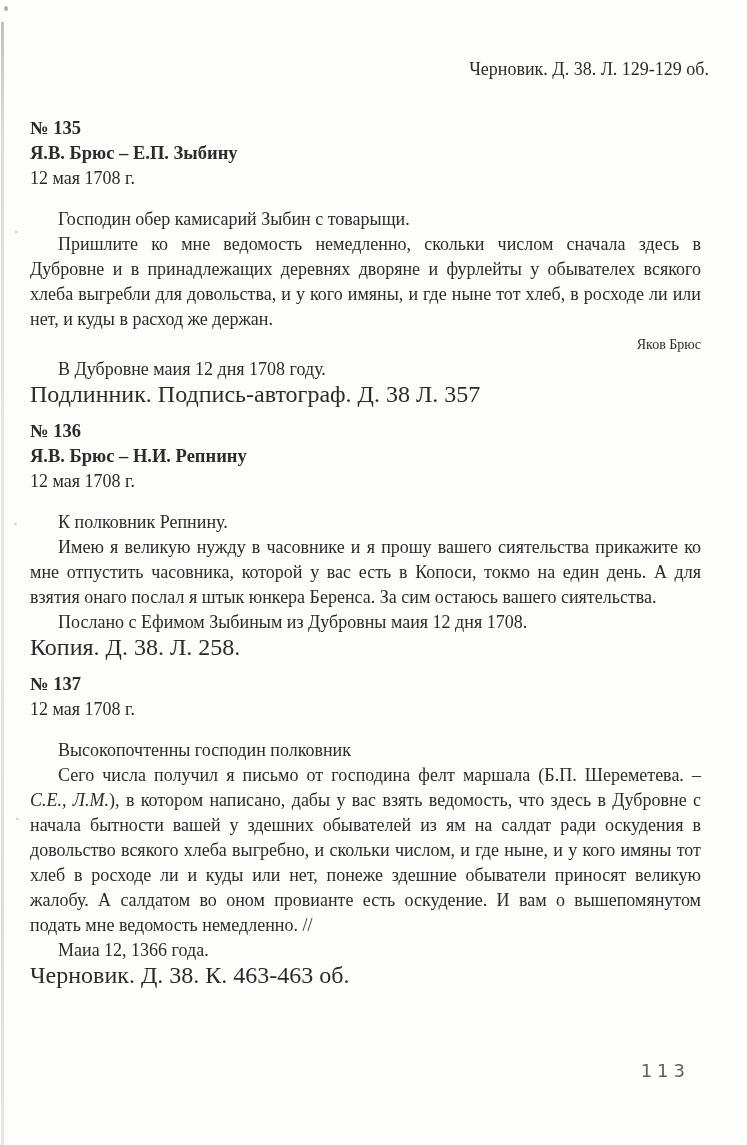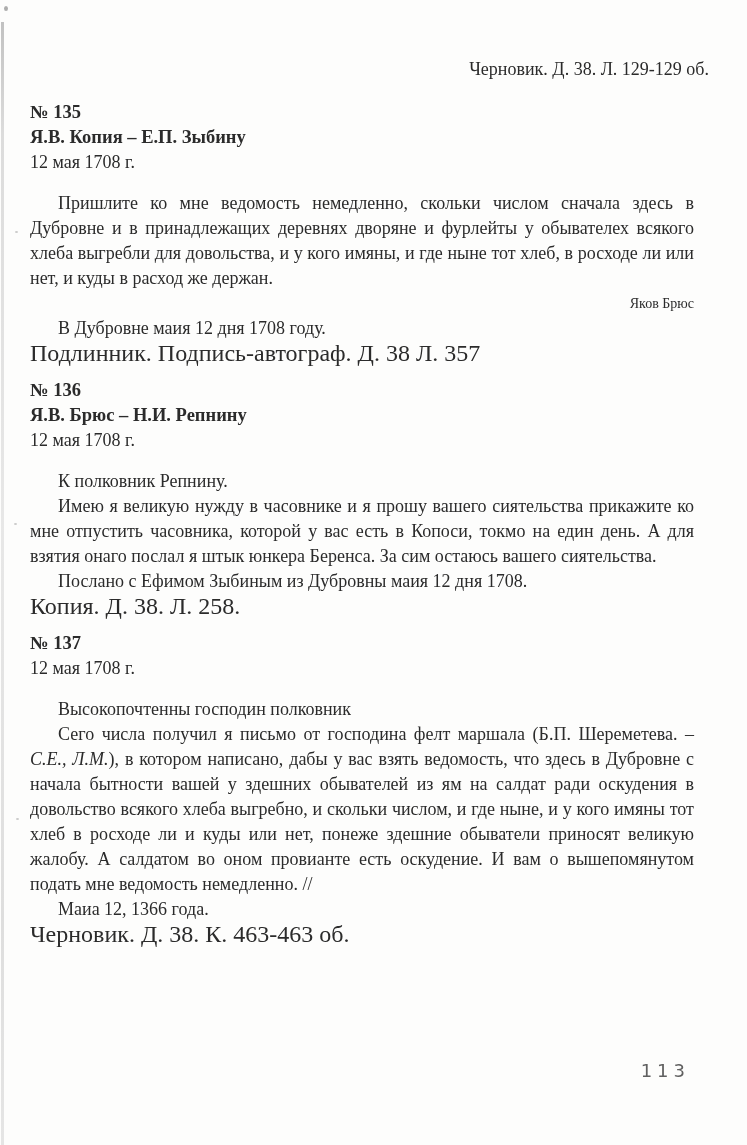--- a/index.html
+++ b/index.html
@@ -25,23 +25,23 @@
   .speck { position: absolute; background: #b5b5b5; border-radius: 50%; opacity: .7; }
   .speck.s1 { left: 4px;  top: 6px;   width: 4px; height: 5px; background:#8a8a8a; }
   .speck.s2 { left: 15px; top: 231px; width: 3px; height: 2px; }
   .speck.s3 { left: 14px; top: 523px; width: 3px; height: 2px; }
   .speck.s4 { left: 16px; top: 818px; width: 3px; height: 2px; }
 
   .top-note {
     text-align: right;
     font-size: 18px;
     line-height: 25px;
-    margin: 0 0 18px 0;
+    margin: 0 0 34px 0;
   }
-  .letter { margin: 0 15px 12px 0; }
+  .letter { margin: 0 8px 12px 0; }
   .letter-head { margin: 0 0 16px 0; }
   .letter-head .num,
   .letter-head .title {
     font-weight: bold;
     font-size: 18.5px;
     line-height: 25px;
   }
   .letter-head .date {
     font-weight: normal;
     font-size: 18px;
@@ -84,23 +84,24 @@
   <div class="speck s1"></div>
   <div class="speck s2"></div>
   <div class="speck s3"></div>
   <div class="speck s4"></div>
 
   <div class="top-note">Черновик. Д. 38. Л. 129-129 об.</div>
 
   <section class="letter">
     <div class="letter-head">
       <div class="num">№ 135</div>
-      <div class="title">Я.В. Копия – Е.П. Зыбину</div>
+      <div class="title">Я.В. Брюс – Е.П. Зыбину</div>
       <div class="date">12 мая 1708 г.</div>
     </div>
+    <p class="p nojust">Господин обер камисарий Зыбин с товарыщи.</p>
     <p class="p">Пришлите ко мне ведомость немедленно, скольки числом сначала здесь в Дубровне и в принадлежащих деревнях дворяне и фурлейты у обывателех всякого хлеба выгребли для довольства, и у кого имяны, и где ныне тот хлеб, в росходе ли или нет, и куды в расход же держан.</p>
     <div class="sig">Яков Брюс</div>
     <p class="p nojust">В Дубровне маия 12 дня 1708 году.</p>
     <div class="source">Подлинник. Подпись-автограф. Д. 38 Л. 357</div>
   </section>
 
   <section class="letter">
     <div class="letter-head">
       <div class="num">№ 136</div>
       <div class="title">Я.В. Брюс – Н.И. Репнину</div>

